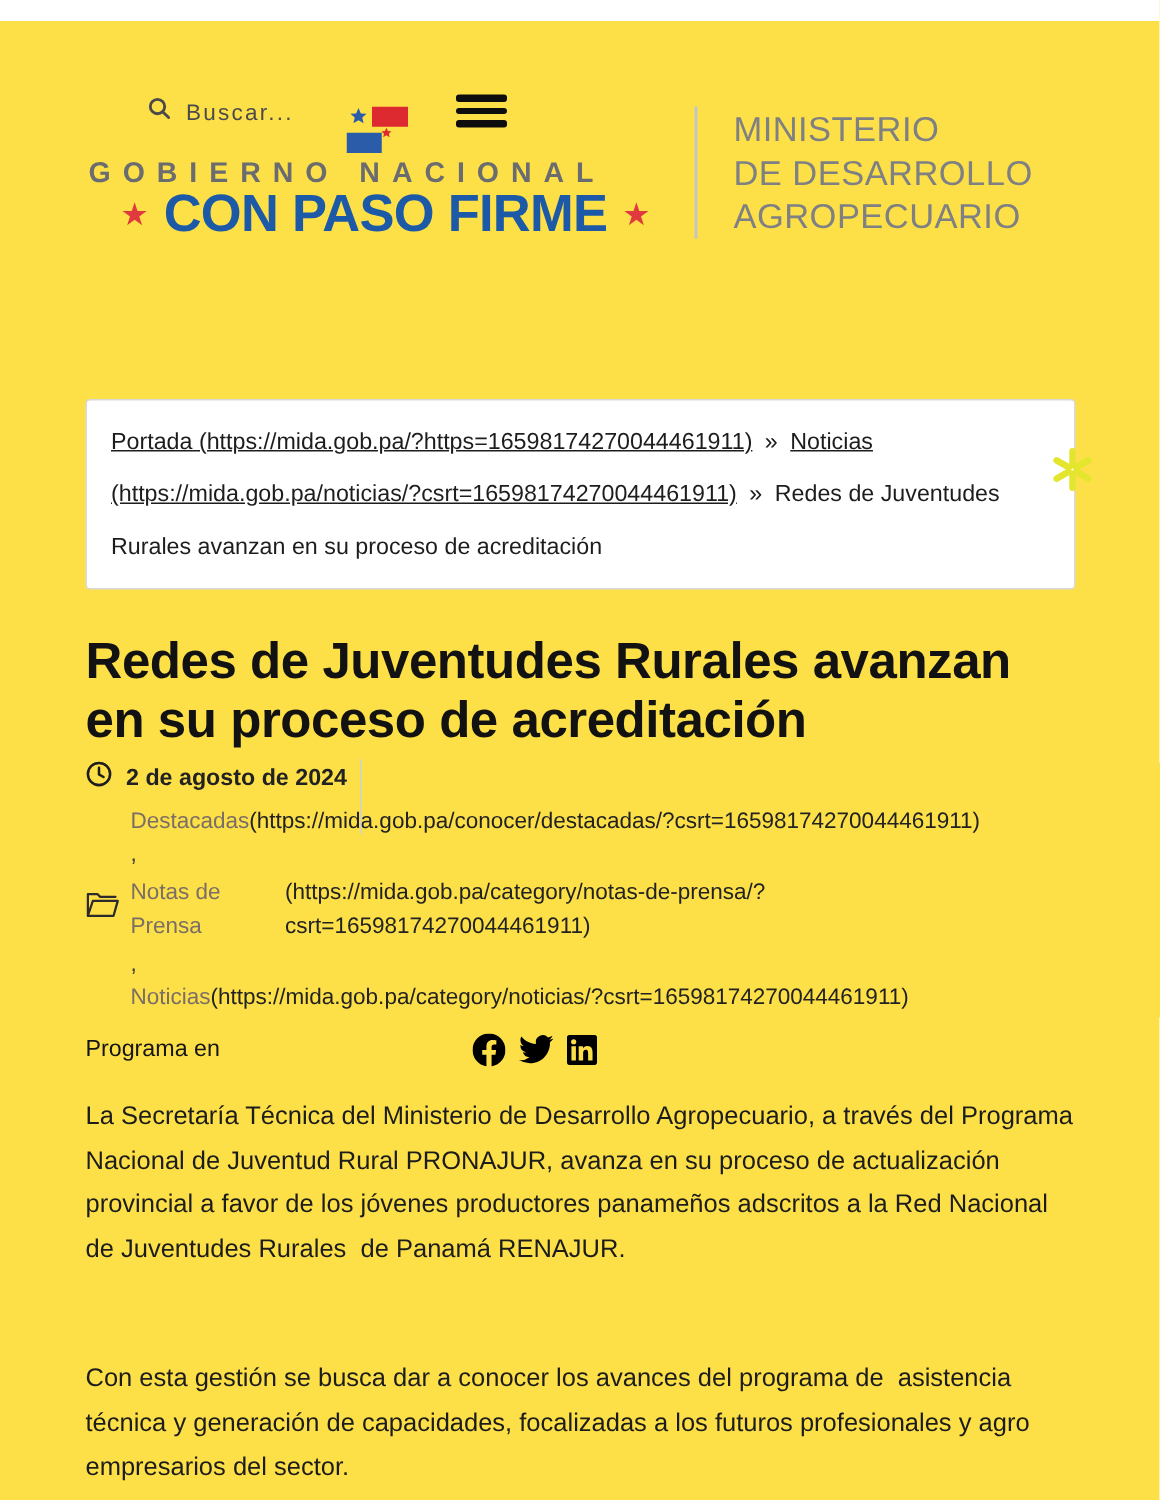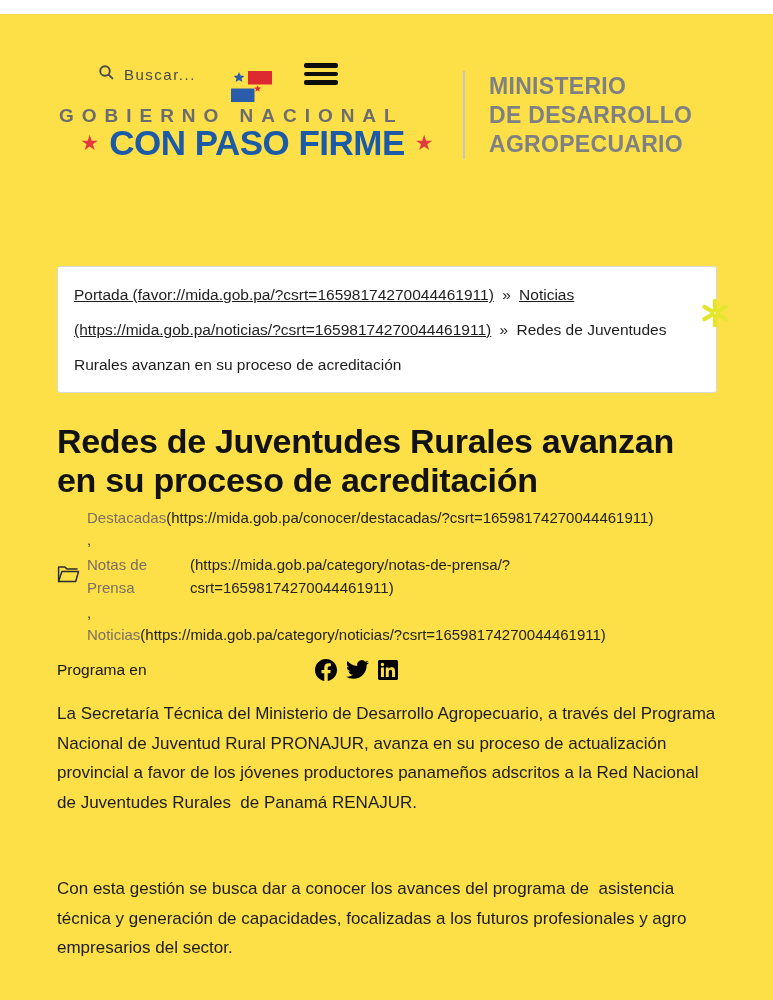--- a/index.html
+++ b/index.html
@@ -13,21 +13,21 @@
   .search { position:absolute; left:41px; top:5px; display:flex; align-items:center; gap:9px; color:#4a4a4a; cursor:pointer; }
   .search-label { font-size:15px; letter-spacing:1.5px; font-weight:500; color:#4b4b4b; }
   .flag { position:absolute; left:174px; top:12px; }
   .hamburger { position:absolute; left:247px; top:4px; display:flex; flex-direction:column; gap:4px; cursor:pointer; }
   .hamburger span { display:block; width:34px; height:4.6px; background:#0d0d0d; border-radius:2px; }
   .gobierno { position:absolute; left:2px; top:46px; font-size:19px; font-weight:700; color:#6b6c6f; letter-spacing:0.42em; white-space:nowrap; }
   .slogan { position:absolute; left:0; top:64px; width:400px; display:flex; align-items:center; justify-content:center; gap:10px; white-space:nowrap; }
   .slogan-text { font-size:35px; font-weight:800; color:#1c5aa8; letter-spacing:-0.5px; }
   .slogan-star { color:#e03a3e; font-size:21px; }
   .logo-divider { width:2px; background:#c3c6c9; height:88px; margin:12px 0 0 6px; }
-  .logo-right { margin:13px 0 0 24px; font-size:23px; font-weight:700; color:#7e8083; line-height:29px; letter-spacing:0.3px; white-space:pre-line; }
+  .logo-right { margin:13px 0 0 24px; font-size:23px; font-weight:400; color:#7e8083; line-height:29px; letter-spacing:0.3px; white-space:pre-line; }
   .url-caption { margin-top:21px; text-align:center; font-size:14px; color:#1b1b1b; }
 
   
   .content { margin-left:57px; width:660px; }
   .breadcrumb-box { position:relative; margin-top:99px; width:660px; border:1px solid #d9d9d9; border-radius:3px; padding:10px 16px; font-size:15.5px; line-height:35px; color:#1d1d1d; background:#fff; }
   .bc-link { text-decoration:underline; cursor:pointer; }
   .bc-sep { margin:0 4px; }
   .asterisk { position:absolute; right:-14px; top:31px; width:30px; height:30px; }
 
   
@@ -99,21 +99,21 @@
 
       <div class="logo-right">MINISTERIO
 DE DESARROLLO
 AGROPECUARIO</div>
     </div>
 
   </header>
 
   <div class="content">
     <nav class="breadcrumb-box">
-      <span class="bc-link">Portada (favor://mida.gob.pa/?csrt=16598174270044461911)</span>
+      <span class="bc-link">Portada (https://mida.gob.pa/?https=16598174270044461911)</span>
       <span class="bc-sep">»</span>
       <span class="bc-link">Noticias (https://mida.gob.pa/noticias/?csrt=16598174270044461911)</span>
       <span class="bc-sep">»</span>
       <span class="bc-current">Redes de Juventudes Rurales avanzan en su proceso de acreditación</span>
 
       <span class="asterisk">
         <svg width="30" height="30" viewBox="-16 -16 32 32">
           <g stroke="#e3e62c" stroke-width="4.6" stroke-linecap="round">
             <line x1="0" y1="-3" x2="0" y2="-13"></line>
             <line x1="2.6" y1="-1.5" x2="11.3" y2="-6.5"></line>
@@ -122,20 +122,30 @@
             <line x1="-2.6" y1="1.5" x2="-11.3" y2="6.5"></line>
             <line x1="-2.6" y1="-1.5" x2="-11.3" y2="-6.5"></line>
           </g>
         </svg>
       </span>
     </nav>
 
     <main>
       <h1 class="article-title">Redes de Juventudes Rurales avanzan en su proceso de acreditación</h1>
 
+      <div class="meta-date-row">
+        <span>
+          <svg width="18" height="18" viewBox="0 0 18 18">
+            <circle cx="9" cy="9" r="7.4" fill="none" stroke="#1d1d1d" stroke-width="1.7"></circle>
+            <path d="M9 4.8 V9.3 L12 11" fill="none" stroke="#1d1d1d" stroke-width="1.7" stroke-linecap="round" stroke-linejoin="round"></path>
+          </svg>
+        </span>
+        <span>2 de agosto de 2024</span>
+        <span class="meta-divider"></span>
+      </div>
 
       <div class="cats-row">
         <span>
           <svg width="23" height="19" viewBox="0 0 23 19">
             <path d="M1.6 16.5 V2 h6.3 l1.9 1.9 H20" fill="none" stroke="#2b2b2b" stroke-width="1.5" stroke-linecap="round" stroke-linejoin="round"></path>
             <path d="M4.9 6.6 h16.6 l-2.8 9.9 H1.6 z" fill="none" stroke="#2b2b2b" stroke-width="1.5" stroke-linejoin="round"></path>
           </svg>
         </span>
         <div class="cats-col">
           <div class="cat-line">

